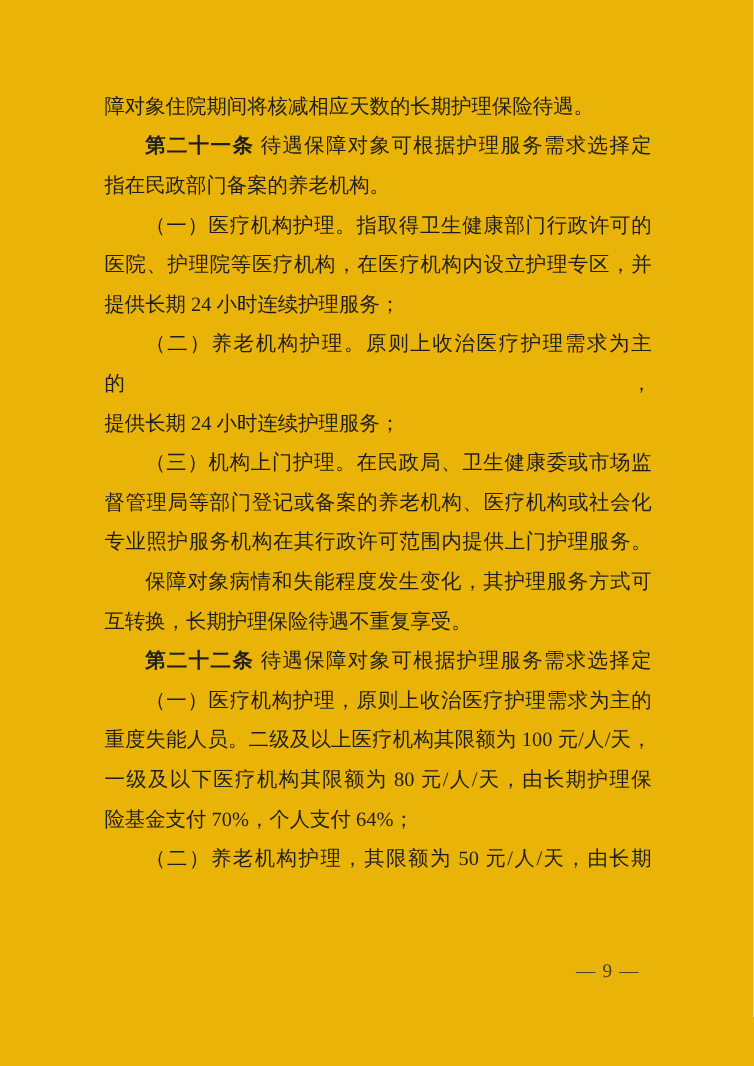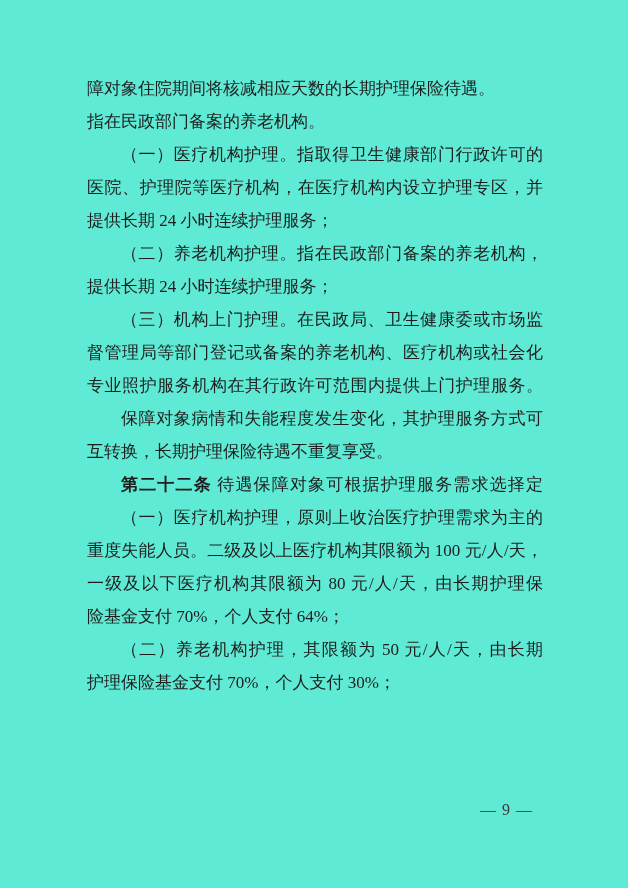--- a/index.html
+++ b/index.html
@@ -4,21 +4,21 @@
 <style>
   html, body {
     margin: 0;
     padding: 0;
     background: #ffffff;
   }
   .page {
     position: relative;
     width: 628px;
     height: 888px;
-    background: #5eead4;
+    background: #eab308;
     overflow: hidden;
     font-family: "Liberation Serif", "DejaVu Serif", serif;
     color: #1e1e1e;
   }
   .text-block {
     position: absolute;
     left: 87px;
     top: 72px;
     width: 456px;
     font-size: 17px;
@@ -48,33 +48,33 @@
     color: #3c3c3c;
     letter-spacing: 1px;
   }
 </style>
 </head>
 <body>
 
 <div class="page">
   <div class="text-block" id="text-block">
       <div class="line"><span class="seg">障对象住院期间将核减相应天数的长期护理保险待遇。</span></div>
+      <div class="line indent justify"><span class="seg bold">第二十一条</span><span class="seg"> 待遇保障对象可根据护理服务需求选择定</span></div>
       <div class="line"><span class="seg">指在民政部门备案的养老机构。</span></div>
       <div class="line indent justify"><span class="seg">（一）医疗机构护理。指取得卫生健康部门行政许可的</span></div>
       <div class="line justify"><span class="seg">医院、护理院等医疗机构，在医疗机构内设立护理专区，并</span></div>
       <div class="line"><span class="seg">提供长期 24 小时连续护理服务；</span></div>
-      <div class="line indent justify"><span class="seg">（二）养老机构护理。指在民政部门备案的养老机构，</span></div>
+      <div class="line indent justify"><span class="seg">（二）养老机构护理。原则上收治医疗护理需求为主的，</span></div>
       <div class="line"><span class="seg">提供长期 24 小时连续护理服务；</span></div>
       <div class="line indent justify"><span class="seg">（三）机构上门护理。在民政局、卫生健康委或市场监</span></div>
       <div class="line justify"><span class="seg">督管理局等部门登记或备案的养老机构、医疗机构或社会化</span></div>
       <div class="line justify"><span class="seg">专业照护服务机构在其行政许可范围内提供上门护理服务。</span></div>
       <div class="line indent justify"><span class="seg">保障对象病情和失能程度发生变化，其护理服务方式可</span></div>
       <div class="line"><span class="seg">互转换，长期护理保险待遇不重复享受。</span></div>
       <div class="line indent justify"><span class="seg bold">第二十二条</span><span class="seg"> 待遇保障对象可根据护理服务需求选择定</span></div>
       <div class="line indent justify"><span class="seg">（一）医疗机构护理，原则上收治医疗护理需求为主的</span></div>
       <div class="line justify"><span class="seg">重度失能人员。二级及以上医疗机构其限额为 100 元/人/天，</span></div>
       <div class="line justify"><span class="seg">一级及以下医疗机构其限额为 80 元/人/天，由长期护理保</span></div>
       <div class="line"><span class="seg">险基金支付 70%，个人支付 64%；</span></div>
       <div class="line indent justify"><span class="seg">（二）养老机构护理，其限额为 50 元/人/天，由长期</span></div>
-      <div class="line"><span class="seg">护理保险基金支付 70%，个人支付 30%；</span></div>
     </div>
   <div class="page-number">— 9 —</div>
 </div>
 
 </body></html>

